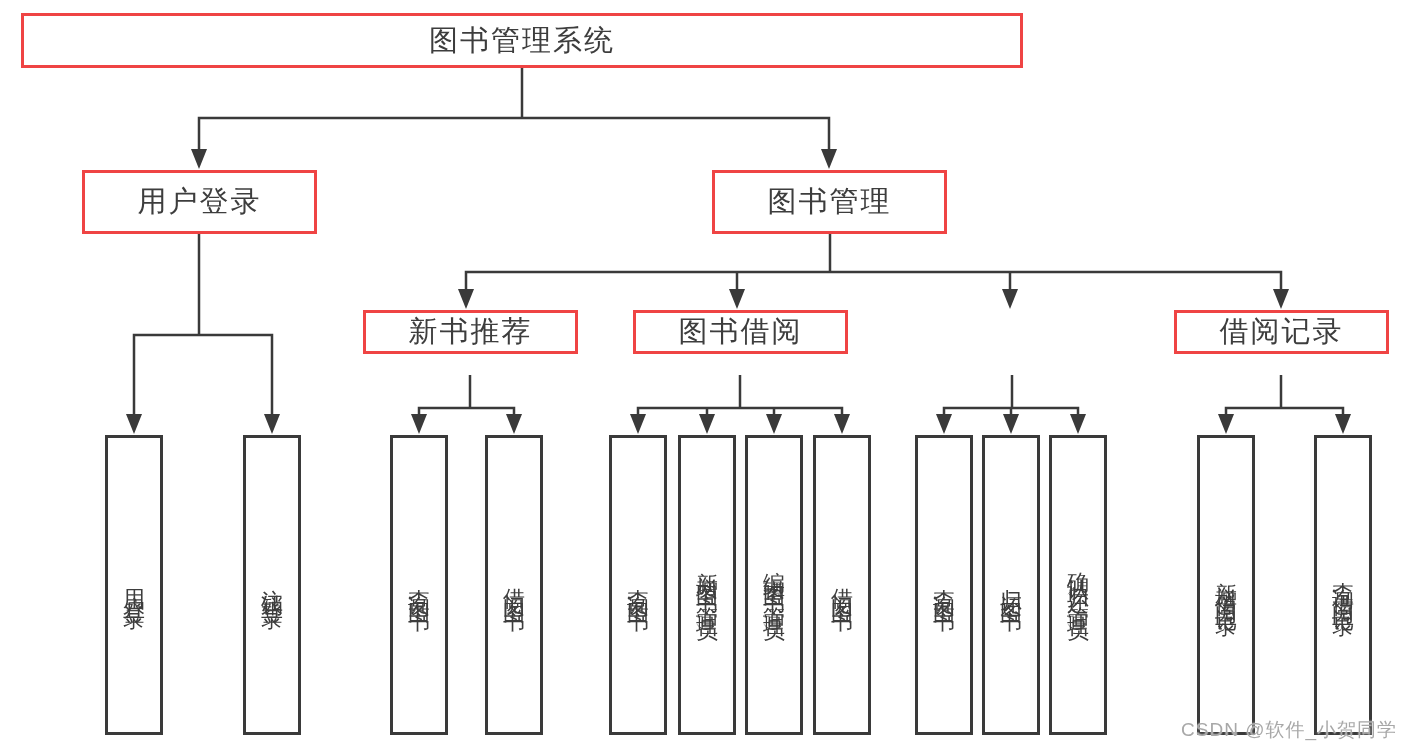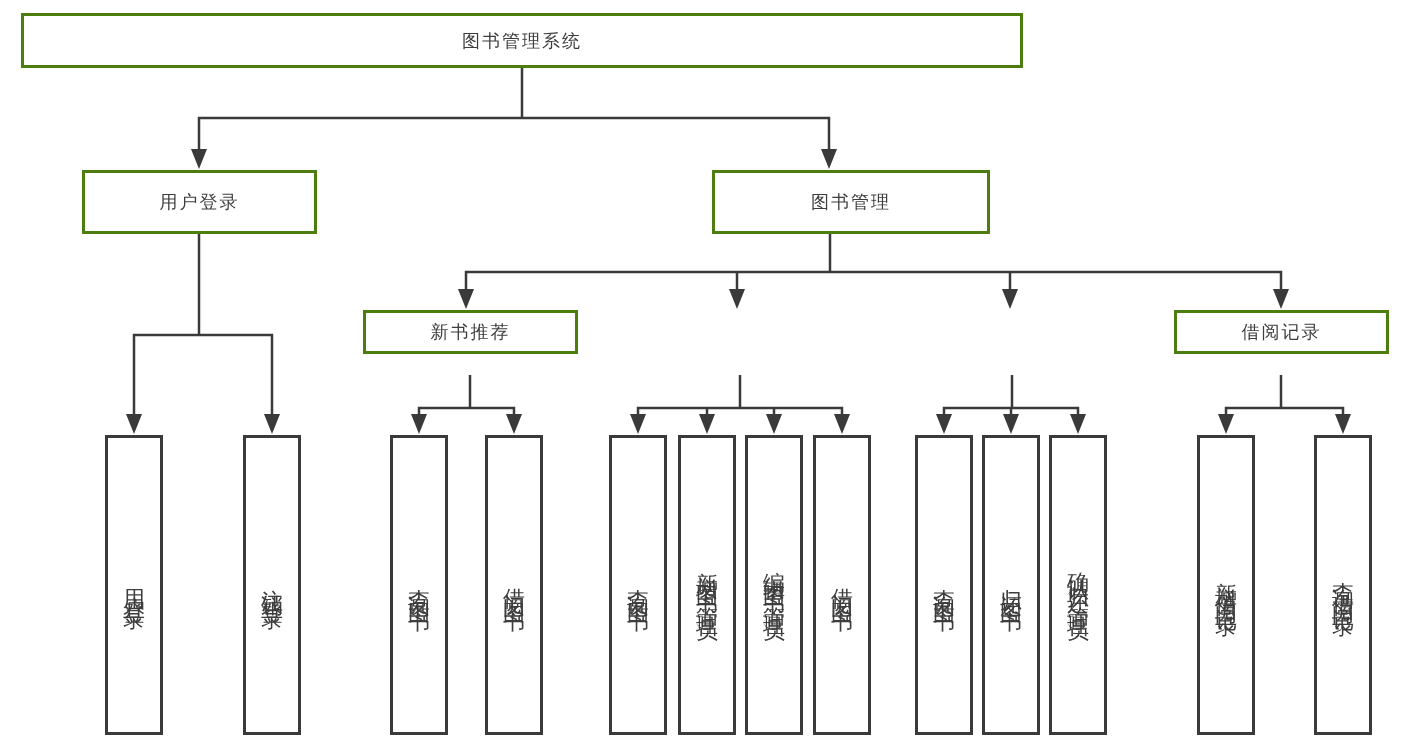--- a/index.html
+++ b/index.html
@@ -17,35 +17,35 @@
 
   .connectors {
     position: absolute;
     inset: 0;
     width: 1405px;
     height: 747px;
   }
 
   .node {
     position: absolute;
-    border: 3px solid #4d7c0f;
+    border: 3px solid #ef4444;
     background: #ffffff;
     display: flex;
     align-items: center;
     justify-content: center;
     color: #3d3d3d;
-    font-size: 18px;
+    font-size: 29px;
     letter-spacing: 2px;
     white-space: nowrap;
   }
 
   .node.root  { left: 21px;  top: 13px;  width: 1002px; height: 55px; }
 
   .node.l1a   { left: 82px;  top: 170px; width: 235px;  height: 64px; }
-  .node.l1b   { left: 712px; top: 170px; width: 278px;  height: 64px; }
+  .node.l1b   { left: 712px; top: 170px; width: 235px;  height: 64px; }
 
   .node.l2    { top: 310px; width: 215px; height: 44px; }
   .node.l2a   { left: 363px; }
   .node.l2b   { left: 633px; }
   .node.l2c   { left: 905px; }
   .node.l2d   { left: 1174px; }
 
   .leaf {
     position: absolute;
     top: 435px;
@@ -159,20 +159,23 @@
   <div class="node l1a">
     <span>用户登录</span>
   </div>
   <div class="node l1b">
     <span>图书管理</span>
   </div>
 
   <div class="node l2 l2a">
     <span>新书推荐</span>
   </div>
+  <div class="node l2 l2b">
+    <span>图书借阅</span>
+  </div>
   <div class="node l2 l2d">
     <span>借阅记录</span>
   </div>
 
   <div class="leaf p1">
     <span>用户登录</span>
   </div>
   <div class="leaf p2">
     <span>注销登录</span>
   </div>
@@ -203,14 +206,15 @@
   <div class="leaf p11">
     <span>确认归还（管理员）</span>
   </div>
   <div class="leaf p12">
     <span>新增借阅记录</span>
   </div>
   <div class="leaf p13">
     <span>查询借阅记录</span>
   </div>
 
+  <div class="watermark">CSDN @软件_小贺同学</div>
 
 </div>
 
 </body></html>

